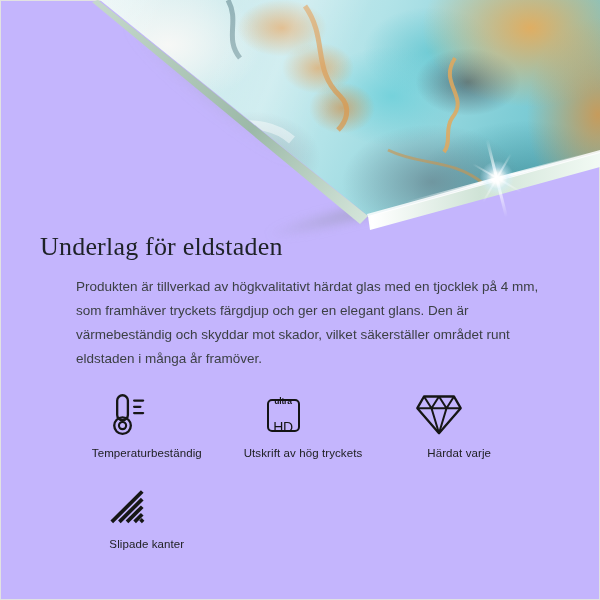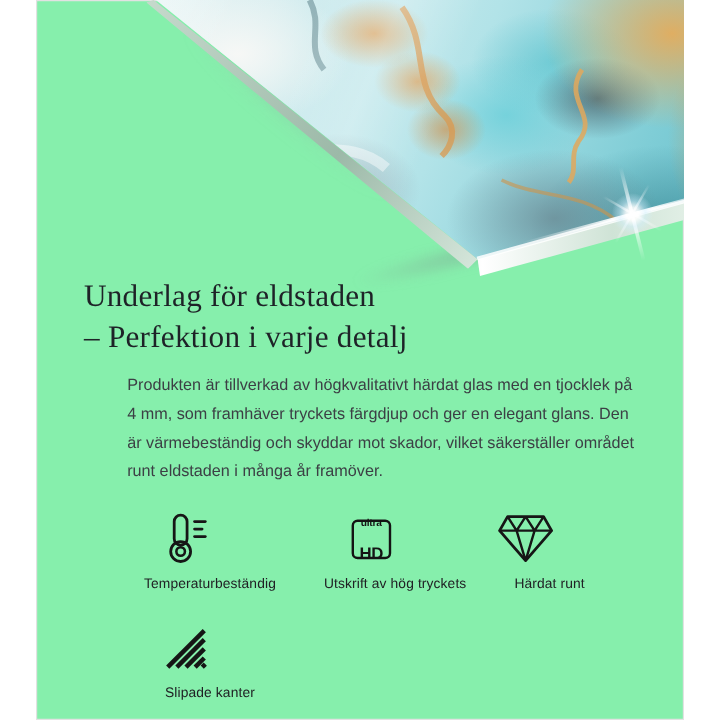--- a/index.html
+++ b/index.html
@@ -1,19 +1,19 @@
 <!DOCTYPE html>
 <html lang="sv"><head>
 <meta charset="utf-8">
 <style>
   * { margin:0; padding:0; box-sizing:border-box; }
   html,body { background:#fff; }
   .page {
-    position:relative; width:540px; height:600px; margin:0 auto;
-    background:#86efac; overflow:hidden;
+    position:relative; width:600px; height:600px; margin:0 auto;
+    background:#c4b5fd; overflow:hidden;
     font-family:"Liberation Sans","DejaVu Sans",sans-serif;
     box-shadow: inset 0 0 0 1px #e2e2e2;
   }
 
   
   .hero { position:absolute; left:0; top:0; width:600px; height:230px; }
 
   .shadow-left {
     position:absolute; left:60px; top:70px; width:310px; height:40px;
     background:radial-gradient(50% 50% at 50% 50%, rgba(150,158,163,.35), rgba(150,158,163,0) 72%);
@@ -108,21 +108,21 @@
   .feature { display:flex; flex-direction:column; align-items:center; }
   .feature .icon-box { height:44px; display:flex; align-items:flex-end; justify-content:flex-start; }
   .feature .label { margin-top:11px; font-size:11.5px; color:#202124; letter-spacing:.1px; white-space:nowrap;margin-left:40px; }
 
   .uhd-box {
     width:33px; height:33px; border:2.5px solid #141414; border-radius:5px;
     display:flex; flex-direction:column; align-items:center; justify-content:center;
     color:#141414; margin-bottom:4px;
   }
   .uhd-top { font-size:8.5px; font-weight:bold; line-height:1; letter-spacing:-.2px; }
-  .uhd-bottom { font-size:14px; font-weight:bold; line-height:1; margin-top:14px; letter-spacing:-.3px; }
+  .uhd-bottom { font-size:14px; font-weight:normal; line-height:1; margin-top:14px; letter-spacing:-.3px; }
 
   .icn { display:block; }
 </style>
 </head>
 <body>
 
 <div class="page">
 
   <div class="hero">
     <div class="shadow-left"></div>
@@ -146,21 +146,21 @@
     <div class="sparkle">
       <div class="ray ray1"></div>
       <div class="ray ray2"></div>
       <div class="ray ray3"></div>
       <div class="ray ray4"></div>
       <div class="core"></div>
     </div>
   </div>
 
   <div class="content" style="margin-top:230px;">
-    <h1 class="heading"><span>Underlag för eldstaden</span><br><span>– Perfektion i varje detalj</span></h1>
+    <h1 class="heading"><span>Underlag för eldstaden</span><br></h1>
     <p class="desc">Produkten är tillverkad av högkvalitativt härdat glas med en tjocklek på 4 mm, som framhäver tryckets färgdjup och ger en elegant glans. Den är värmebeständig och skyddar mot skador, vilket säkerställer området runt eldstaden i många år framöver.</p>
 
     <div class="features">
 
       <div class="feature">
         <div class="icon-box">
           <svg class="icn" width="50" height="44" viewBox="0 0 56 48">
             <rect x="17" y="3" width="12" height="28" rx="6" fill="none" stroke="#161616" stroke-width="2.6"></rect>
             <circle cx="23" cy="37" r="9.3" fill="none" stroke="#161616" stroke-width="2.6"></circle>
             <circle cx="23" cy="37" r="4" fill="none" stroke="#161616" stroke-width="2.4"></circle>
@@ -183,21 +183,21 @@
       </div>
 
 
       <div class="feature">
         <div class="icon-box">
           <svg class="icn" width="50" height="44" viewBox="0 0 60 52">
             <path d="M12,5 L48,5 L56,19 L30,49 L4,19 Z" fill="none" stroke="#161616" stroke-width="2.8" stroke-linejoin="round"></path>
             <path d="M4,19 L56,19 M12,5 L21,19 M30,5 L21,19 M30,5 L39,19 M48,5 L39,19 M21,19 L30,49 M39,19 L30,49" fill="none" stroke="#161616" stroke-width="2.4" stroke-linejoin="round"></path>
           </svg>
         </div>
-        <div class="label">Härdat runt</div>
+        <div class="label">Härdat varje</div>
       </div>
 
       <div class="feature">
         <div class="icon-box">
           <svg class="icn" width="46" height="44" viewBox="0 0 52 52">
             <g stroke="#161616" stroke-width="4.4">
               <line x1="8" y1="46" x2="44" y2="10"></line>
               <line x1="17" y1="46" x2="44" y2="19"></line>
               <line x1="26" y1="46" x2="44" y2="28"></line>
               <line x1="35" y1="46" x2="44" y2="37"></line>

